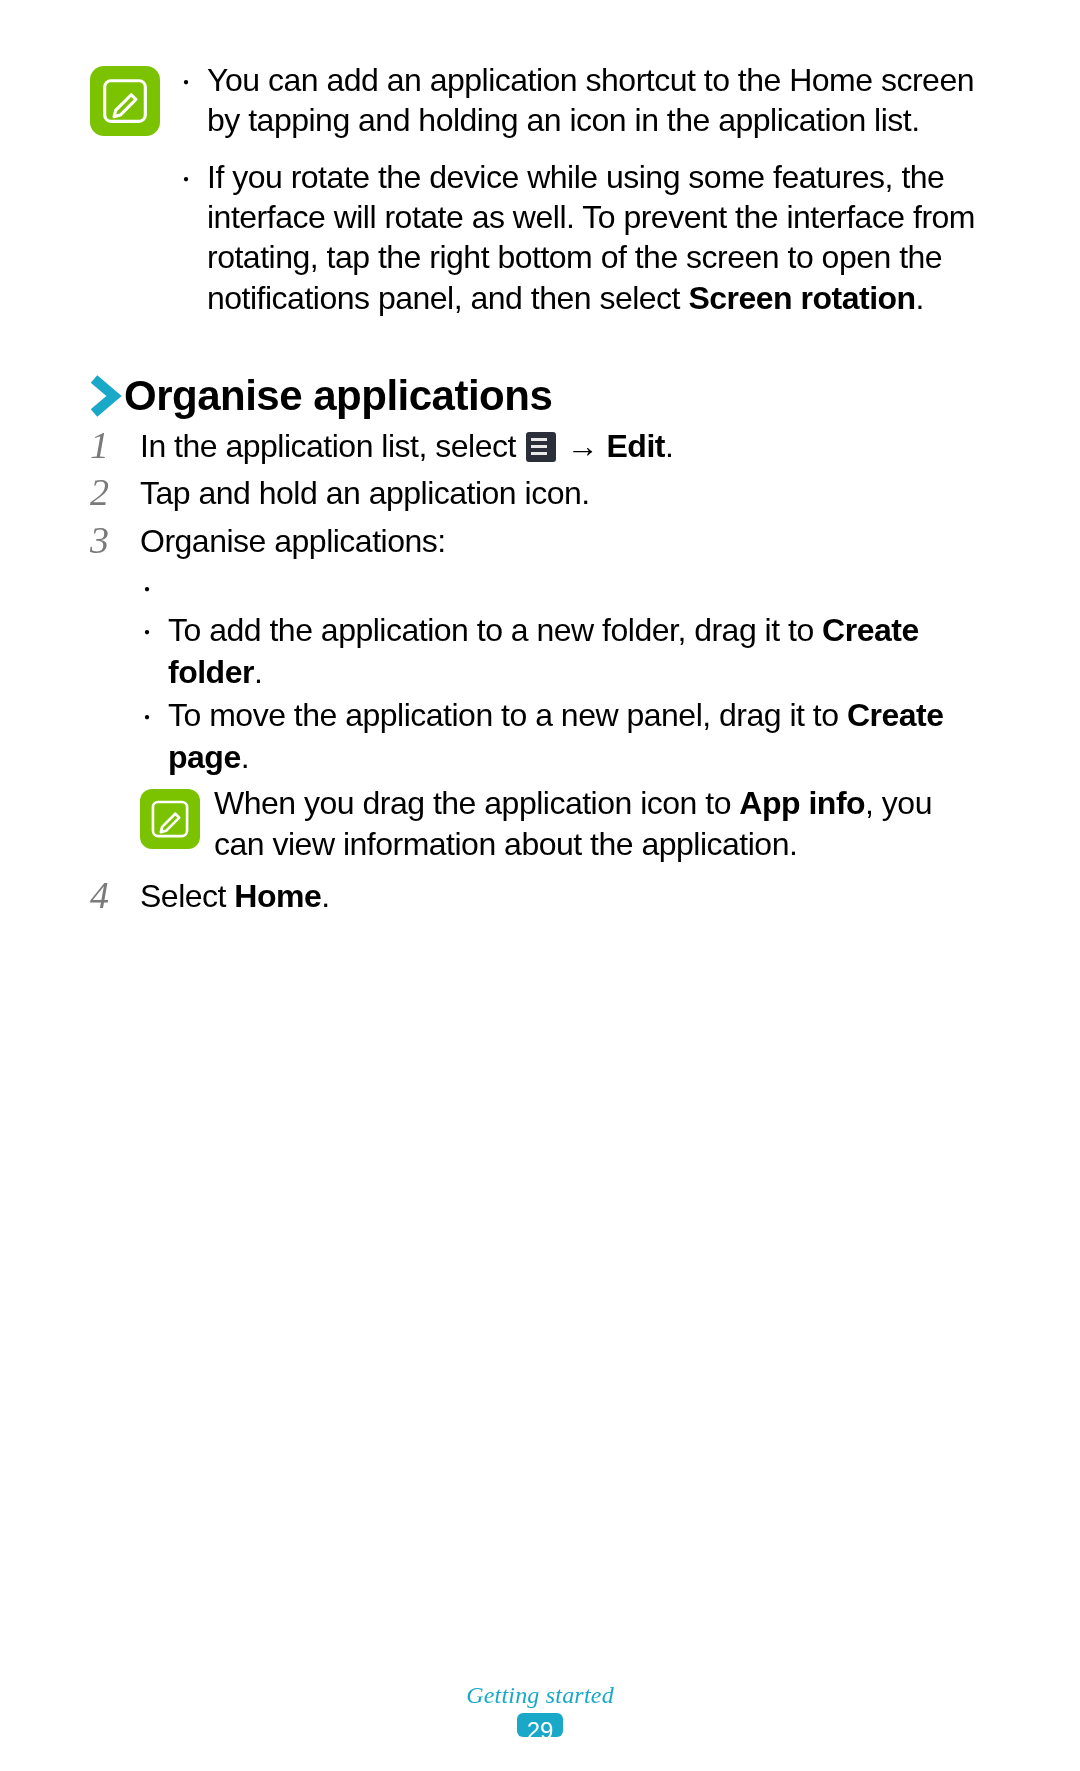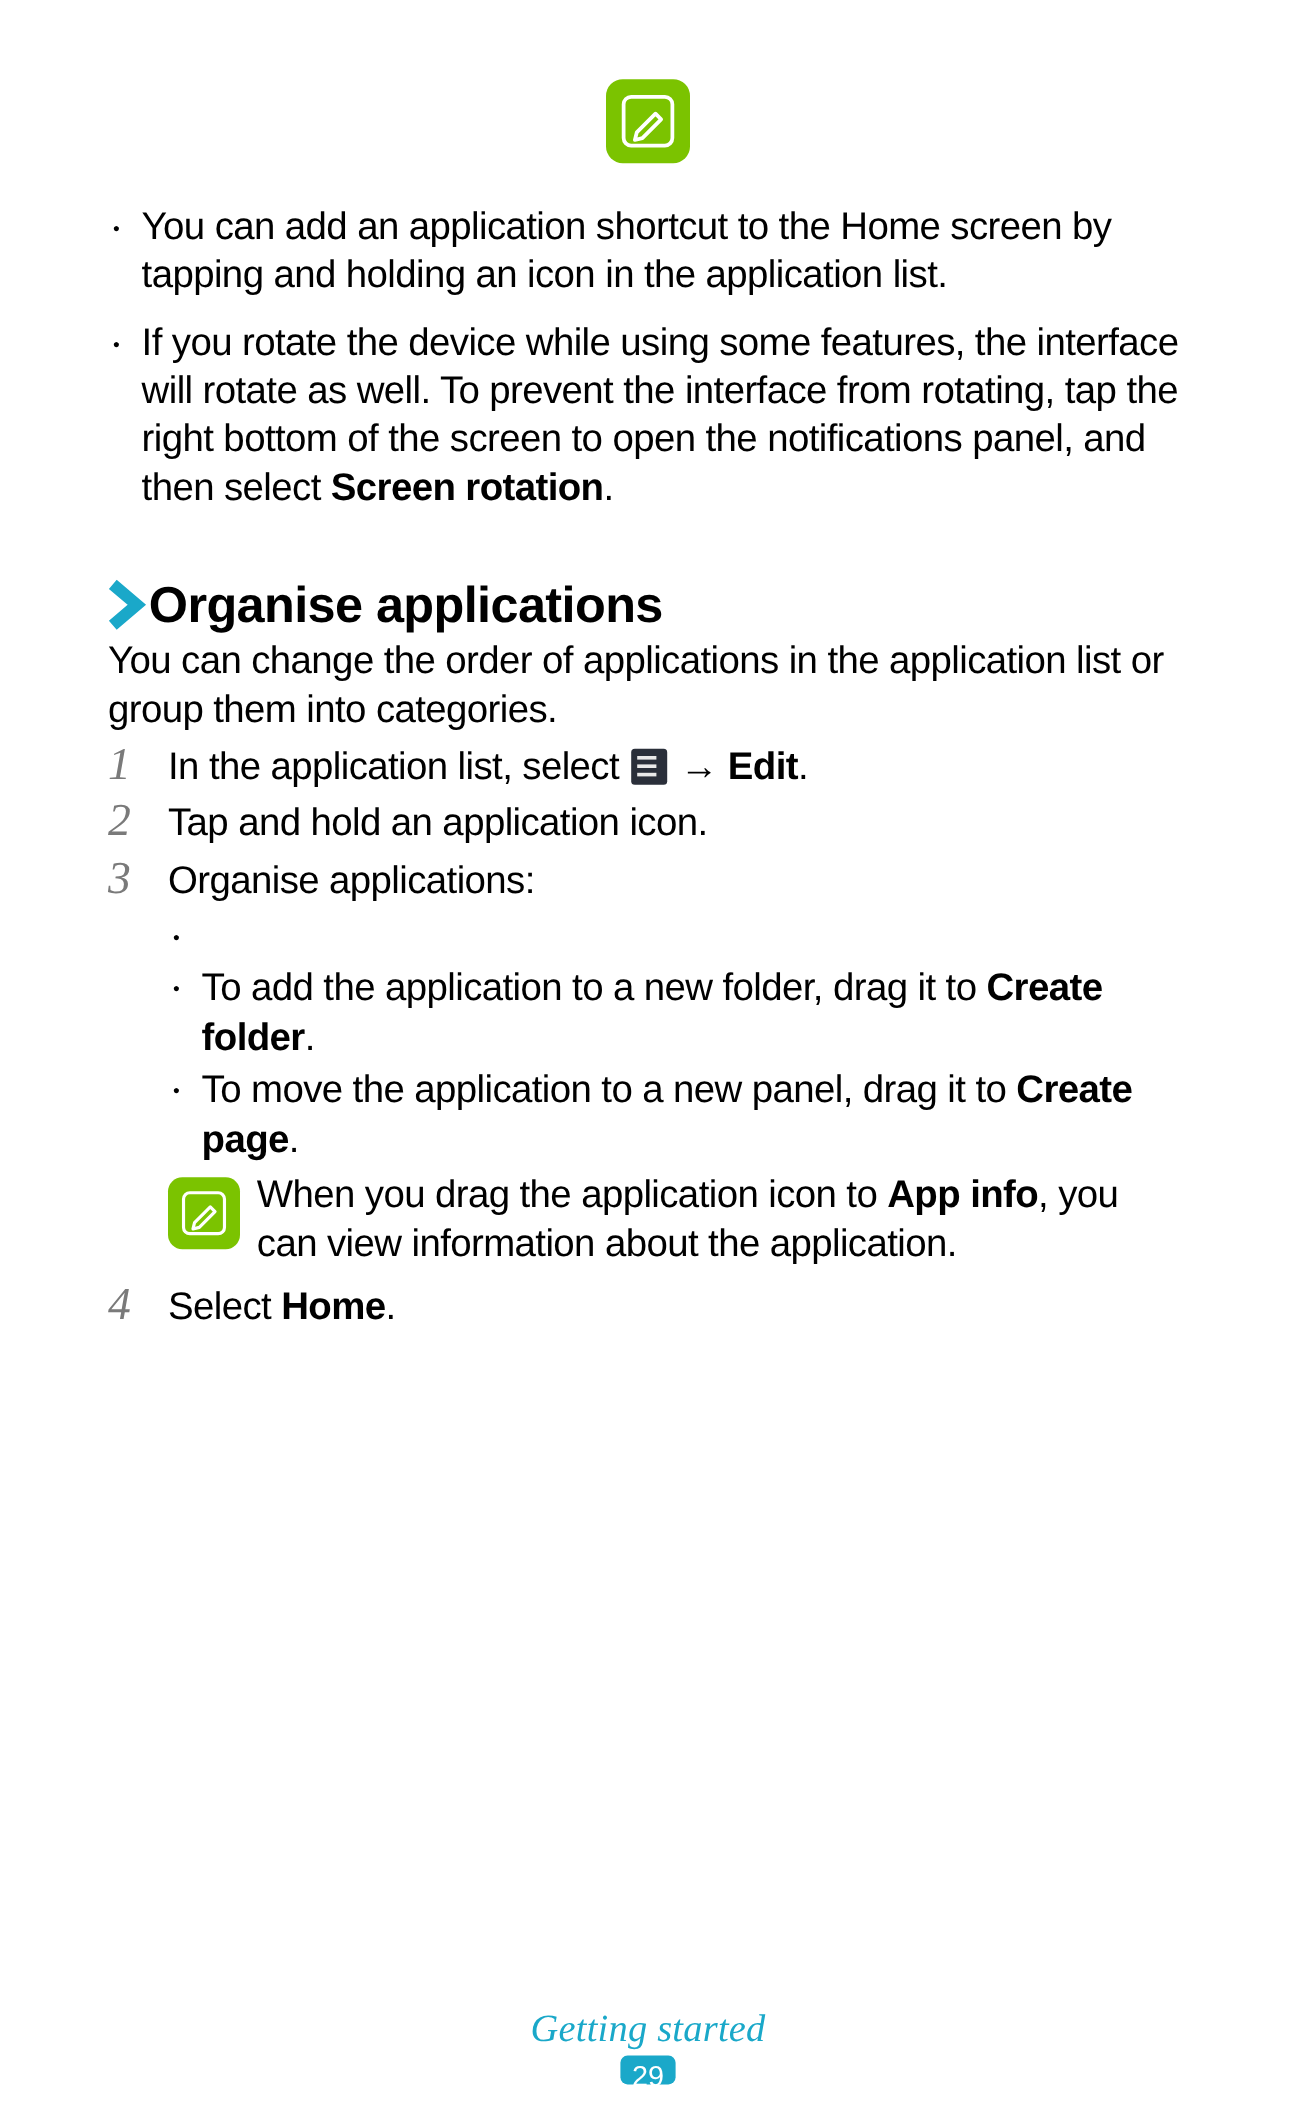--- a/index.html
+++ b/index.html
@@ -13,24 +13,23 @@
   }
   .page {
     position: relative;
     width: 1080px;
     height: 1771px;
     box-sizing: border-box;
     padding: 60px 90px 0 90px;
   }
   .note-block {
     display: flex;
-    align-items: center;
-    gap: 32px;
+    align-items: flex-start;
+    gap: 19px;
     margin-top: 0;
-    flex-direction: column;
   }
   .note-icon {
     flex: 0 0 70px;
     width: 70px;
     height: 70px;
     border-radius: 14px;
     background: #7bc300;
     display: flex;
     align-items: center;
     justify-content: center;
@@ -173,21 +172,21 @@
     position: absolute;
     left: 0;
     right: 0;
     bottom: 34px;
     text-align: center;
   }
   .footer-title {
     font-style: italic;
     font-family: Georgia, "Times New Roman", serif;
     color: #1aa8c9;
-    font-size: 32px;
+    font-size: 24px;
     letter-spacing: 0.2px;
   }
   .page-badge {
     margin: 0 auto;
     margin-top: 4px;
     width: 46px;
     height: 24px;
     background: #1aa8c9;
     border-radius: 6px;
     color: #fff;
@@ -224,21 +223,20 @@
   </div>
 
   <div class="section-heading">
     <span class="chevron">
       <svg viewBox="0 0 32 42">
           <path d="M4 4 L24 21 L4 38" fill="none" stroke="#1aa8c9" stroke-width="10" stroke-linecap="butt" stroke-linejoin="miter"></path>
         </svg>
     </span>
     <span class="section-title">Organise applications</span>
   </div>
-  <p class="body-text">You can change the order of applications in the application list or group them into categories.</p>
 
   <ol class="steps">
     <li>
       <span class="step-num">1</span>
       <div class="step-body">
         <span>In the application list, select </span><span class="menu-icon-inline"><span></span></span><span> → </span><span class="bold">Edit</span><span>.</span>
       </div>
     </li>
     <li>
       <span class="step-num">2</span>

